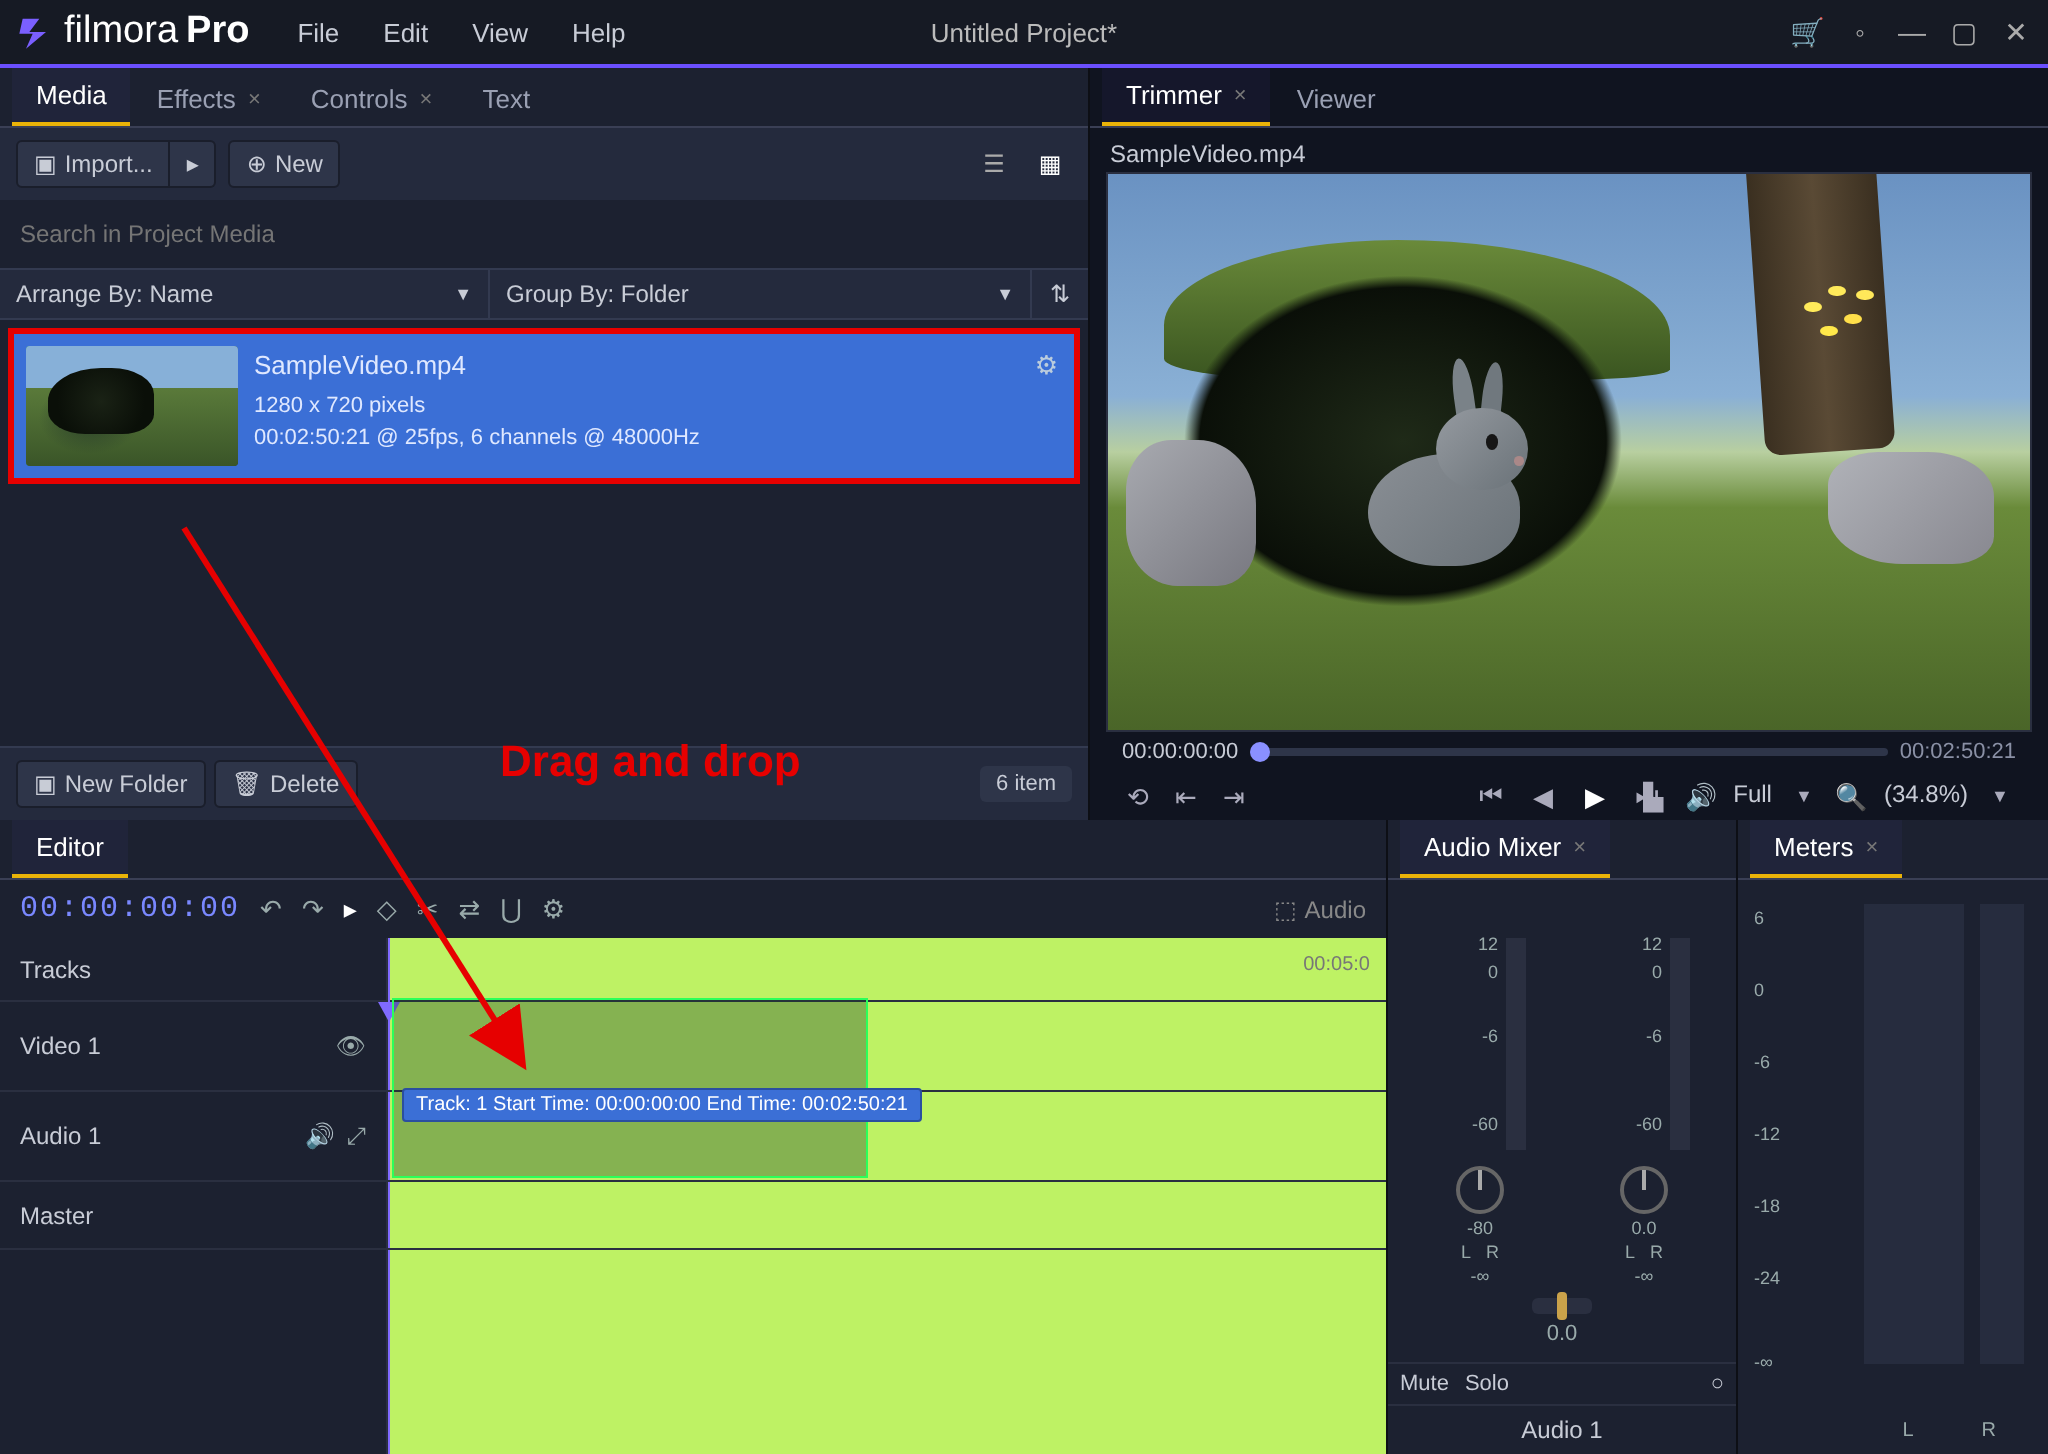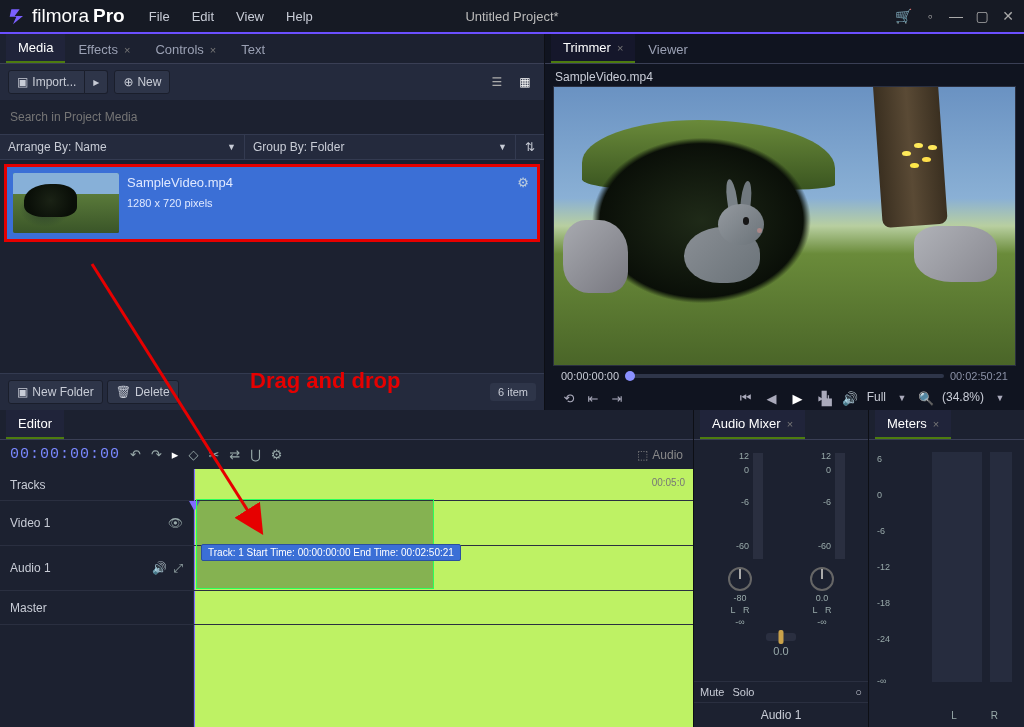--- a/index.html
+++ b/index.html
@@ -15,21 +15,21 @@
 .project-title { position:absolute; left:50%; transform:translateX(-50%); font-size:13px; color:#bbb; }
 .winctl { margin-left:auto; display:flex; gap:10px; align-items:center; }
 .winctl .icon { width:16px; height:16px; display:flex; align-items:center; justify-content:center; color:#aaa; font-size:14px; }
 .accent-bar-top { height:2px; background:#6b4fff; }
 
 
 .upper { display:flex; height:376px; }
 .media-panel { width:545px; background:#1c2130; display:flex; flex-direction:column; border-right:1px solid #0d0f15; }
 .tabrow { height:30px; display:flex; align-items:flex-end; border-bottom:1px solid #3a3f55; padding-left:6px; gap:1px; }
 .tab { padding:6px 12px 6px 12px; color:#9aa0b3; font-size:13px; cursor:pointer; display:flex; align-items:center; gap:6px; }
-.tab.active { color:#fff; border-bottom:2px solid #4d7c0f; background:rgba(122,95,255,.05); }
+.tab.active { color:#fff; border-bottom:2px solid #eab308; background:rgba(122,95,255,.05); }
 .tab .close { font-size:11px; color:#777; }
 
 .media-toolbar { display:flex; align-items:center; gap:6px; padding:6px 8px; background:#242a3d; }
 .btn-group { display:flex; }
 .btn { background:#2e3549; border:1px solid #1a1e2b; padding:4px 8px; font-size:12px; color:#c8ccd6; display:flex; align-items:center; gap:4px; cursor:pointer; }
 .btn:first-child { border-radius:3px 0 0 3px; }
 .btn:last-child { border-radius:0 3px 3px 0; border-left:none; }
 .btn.solo { border-radius:3px; }
 .spacer { flex:1; }
 .icon-btn { width:22px; height:22px; display:flex; align-items:center; justify-content:center; cursor:pointer; color:#aaa; }
@@ -107,21 +107,21 @@
 .playhead::before{content:"";position:absolute;left:-5px;top:32px;width:11px;height:10px;background:#806aff;clip-path:polygon(0 0,100% 0,50% 100%);}
 .track-row{height:45px;border-bottom:1px solid #2a2f40;position:relative;}
 .clip{position:absolute;left:2px;top:-2px;height:90px;width:238px;border:1.5px solid #2bff5a;background:rgba(30,60,45,.35);}
 .clip-label{position:absolute;left:4px;top:44px;background:#3b6fd6;border:1px solid #2a4fa0;padding:2px 6px;font-size:10px;color:#fff;border-radius:2px;white-space:nowrap;z-index:5;}
 .ts-ruler-end{position:absolute;right:8px;top:8px;font-size:10px;color:#777;}
 
 
 .mixer { width:175px; background:#1c2130; display:flex; flex-direction:column; border-right:1px solid #0d0f15;}
 .meters { width:155px; background:#1c2130; display:flex; flex-direction:column;}
 .mixer-body { flex:1; padding:6px 10px; font-size:10px; color:#9aa; position:relative;}
-.vu-pair{display:flex;gap:20px;justify-content:center;margin-top:5px;}
+.vu-pair{display:flex;gap:20px;justify-content:center;margin-top:21px;}
 .vu{width:62px;display:flex;flex-direction:column;align-items:center;}
 .vu-scale{height:110px;width:100%;position:relative;font-size:9px;}
 .vu-scale .lvl{position:absolute;width:100%;text-align:right;padding-right:22px;}
 .vu-scale .bar{position:absolute;right:8px;top:2px;width:10px;height:106px;background:#2a2f40;}
 .knob{width:24px;height:24px;border:2px solid #666;border-radius:50%;margin:6px auto 2px;position:relative;}
 .knob::before{content:"";position:absolute;left:50%;top:0;width:2px;height:10px;background:#aaa;transform:translateX(-50%);}
 .vu .lbl{font-size:9px;text-align:center;}
 .fader-zone{margin-top:6px;}
 .fader{width:30px;height:8px;background:#2a2f40;margin:4px auto;border-radius:3px;position:relative;}
 .fader .gold{position:absolute;left:50%;top:-3px;width:5px;height:14px;background:#caa24a;transform:translateX(-50%);border-radius:2px;}
@@ -214,20 +214,21 @@
           <span class="dd">▼</span>
         </div>
       <div class="arrange-cell">⇅</div>
     </div>
     <div class="media-body">
       <div class="media-item">
         <div class="thumb"></div>
         <div class="media-meta">
           <div class="name">SampleVideo.mp4</div>
           <div>1280 x 720 pixels</div>
+          <div>00:02:50:21 @ 25fps, 6 channels @ 48000Hz</div>
         </div>
         <div class="media-gear">⚙</div>
       </div>
     </div>
     <div class="media-footer">
       <div class="btn solo">
           <span>▣</span>
           <span>New Folder</span>
         </div>
       <div class="btn solo">

